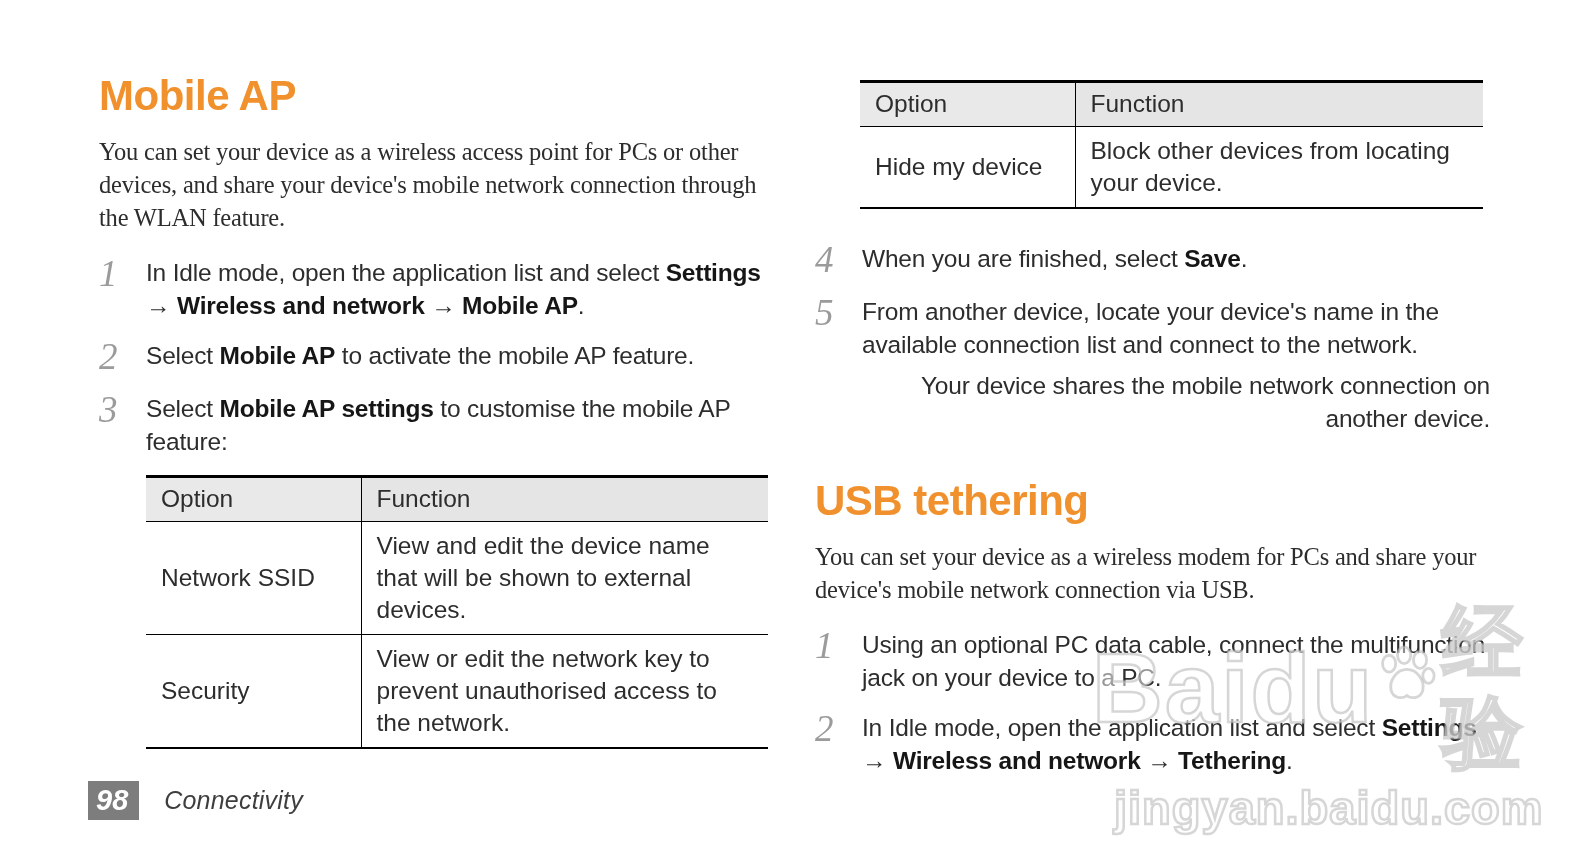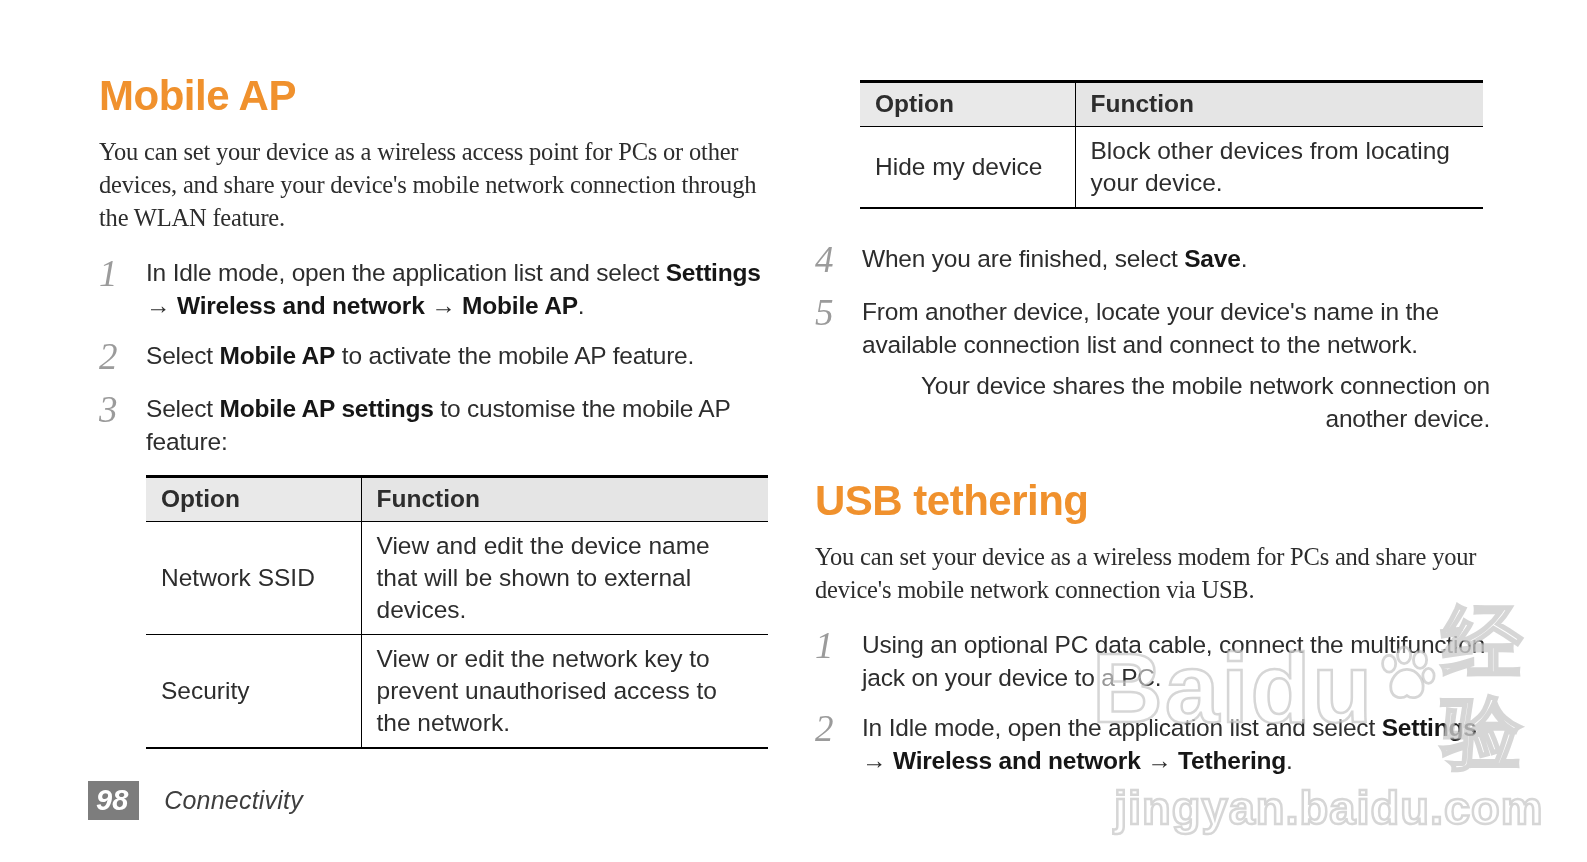--- a/index.html
+++ b/index.html
@@ -53,21 +53,21 @@
     border-top:3px solid #000;
     border-bottom:2px solid #000;
     table-layout:fixed;
     font-size:24.5px;
   }
   .tbl-left  { margin-left:47px; width:622px; margin-top:14px; }
   .tbl-right { margin-left:45px; width:623px; }
   table.opt-table col.c-option   { width:215px; }
   table.opt-table col.c-function { width:auto; }
   table.opt-table th {
-    font-weight:bold; text-align:left;
+    font-weight:normal; text-align:left;
     padding:5px 15px 6px 15px;
     border-bottom:1.5px solid #000;
     line-height:32px;
   }
   table.opt-table th.h-option   { background:#e9e9e9; }
   table.opt-table th.h-function { background:#e5e5e5; border-left:1px solid #000; }
   table.opt-table td {
     padding:8px 15px;
     line-height:32px;
     vertical-align:middle;

